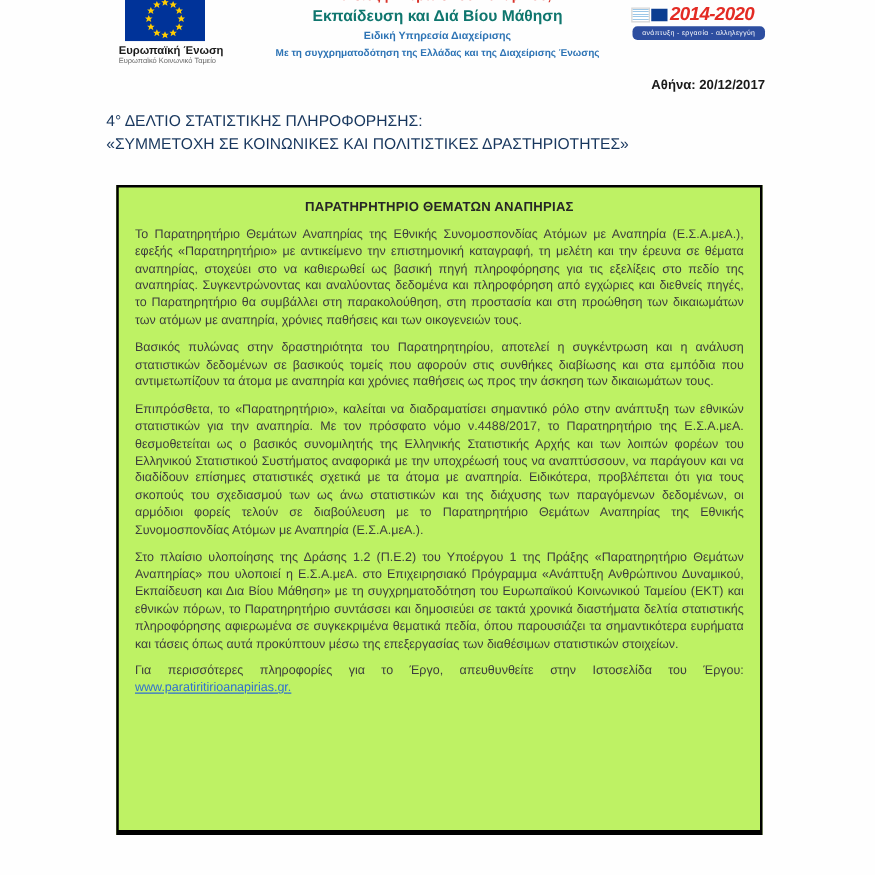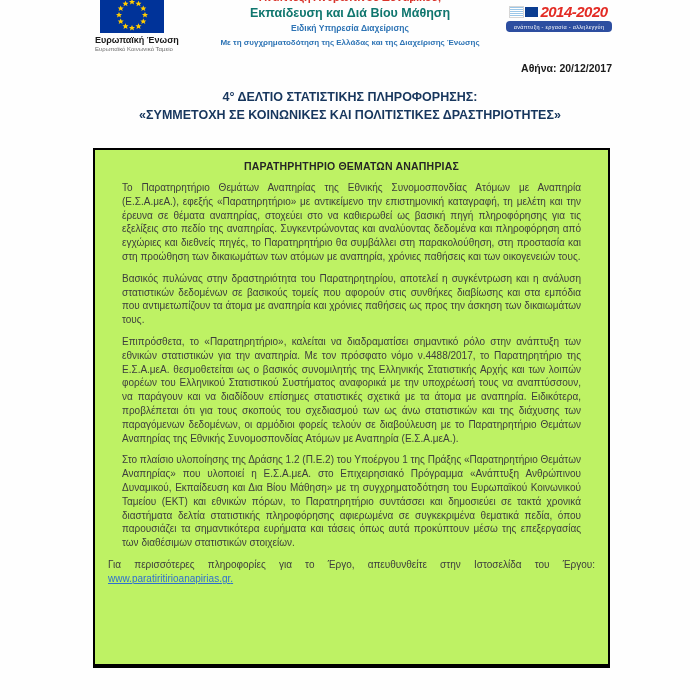--- a/index.html
+++ b/index.html
@@ -18,43 +18,43 @@
   .eu-sub   { font-size:6px; color:#6b6b6b; margin-top:1px; white-space:nowrap; }
 
   .program-block { position:absolute; left:170px; top:0; width:360px; text-align:center; }
   .program-clip { position:relative; height:5px; overflow:hidden; }
   .program-clip > div { position:absolute; top:-9px; left:0; width:100%; font-size:11px; font-weight:bold; color:#d9342b; line-height:13px; }
   .program-title { font-size:12.5px; font-weight:bold; color:#0f766e; margin-top:1px; }
   .program-sub   { font-size:8.5px; font-weight:bold; color:#2e74b5; margin-top:3px; }
   .program-cofin { font-size:8px;  font-weight:bold; color:#2e74b5; margin-top:5px; }
 
   .espa-block { position:absolute; left:506px; top:4px; width:106px; }
-  .espa-top { display:flex; align-items:center; gap:2px;justify-content:center; }
+  .espa-top { display:flex; align-items:center; gap:2px; }
   .greek-flag-mini { width:13px; height:10px;
      background:repeating-linear-gradient(180deg,#9cc7e8 0px,#9cc7e8 1px,#ffffff 1px,#ffffff 2px);
      outline:1px solid #d6d6d6; }
   .eu-flag-mini { width:13px; height:10px; background:#0b3d91; }
   .espa-years { font-size:15px; font-weight:bold; font-style:italic; color:#e32b24; letter-spacing:-0.5px; line-height:1; }
   .espa-bar { margin-top:2px; background:#2d4ea0; border-radius:4px; color:#ffffff;
      font-size:5.5px; text-align:center; padding:2.5px 0 2px; letter-spacing:0.3px; }
 
   
   .date-line { position:absolute; top:62px; left:85px; width:527px; text-align:right;
      font-size:10.5px; font-weight:bold; color:#1a1a1a; }
-  .doc-title { position:absolute; top:88px; left:85px; width:530px; text-align:center;
-     font-size:12.5px; font-weight:bold; color:#17365d; line-height:1.45; }
+  .doc-title { position:absolute; top:88px; left:85px; width:530px; text-align:left;
+     font-size:12.5px; font-weight:normal; color:#17365d; line-height:1.45; }
 
   
   .info-box { position:absolute; left:93px; top:148px; width:517px; min-height:520px;
      box-sizing:border-box; background:#bef264;
      border:2px solid #000000; border-bottom-width:4px;
      padding:8px 13px 6px; }
   .box-heading { text-align:center; font-size:10.5px; font-weight:bold; color:#262626;
      letter-spacing:0.2px; margin:2px 0 9px; }
-  .info-box p.body-par { margin:0 14px 8px; font-size:10px; line-height:1.38;
+  .info-box p.body-par { margin:0 0 8px; font-size:10px; line-height:1.38;
      text-align:justify; color:#3d3d3d; }
   .info-box p.footer-par { margin:0; font-size:10px; line-height:1.38;
      text-align:justify; color:#3d3d3d; }
   .site-link { color:#2f6fd0; text-decoration:underline; cursor:pointer; }
 </style>
 </head>
 <body>
 
 <div class="page">
 

